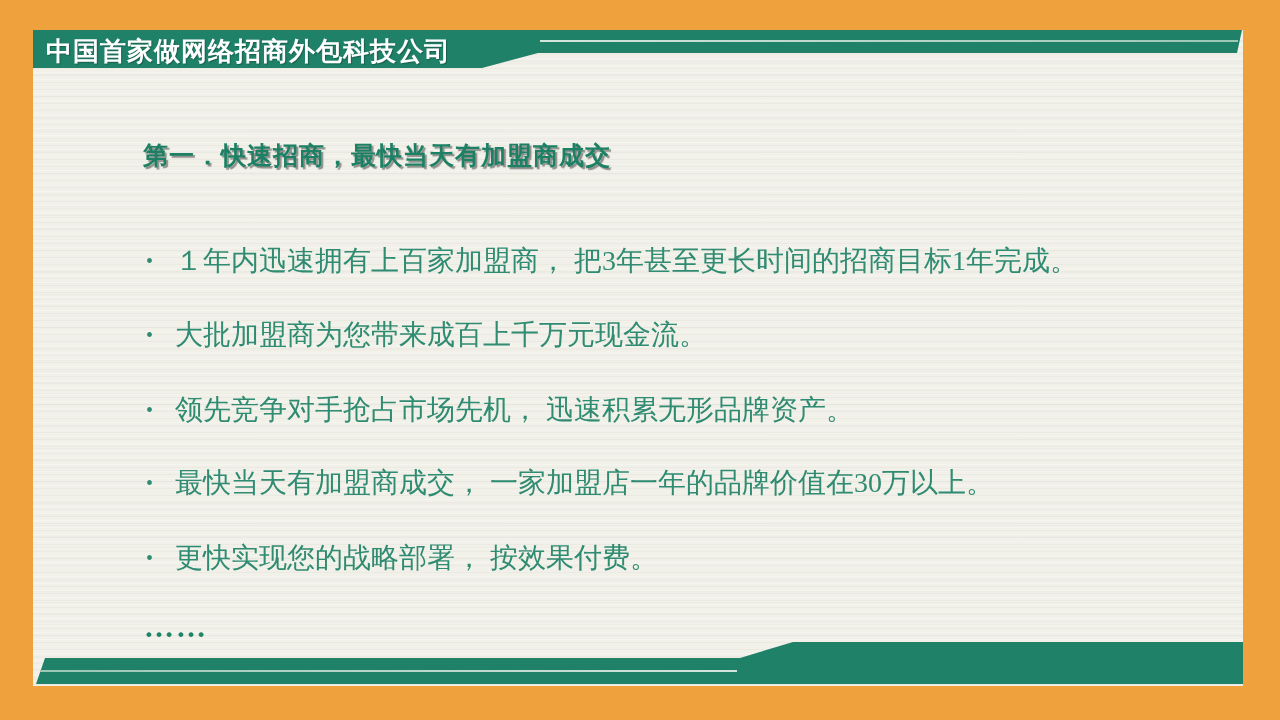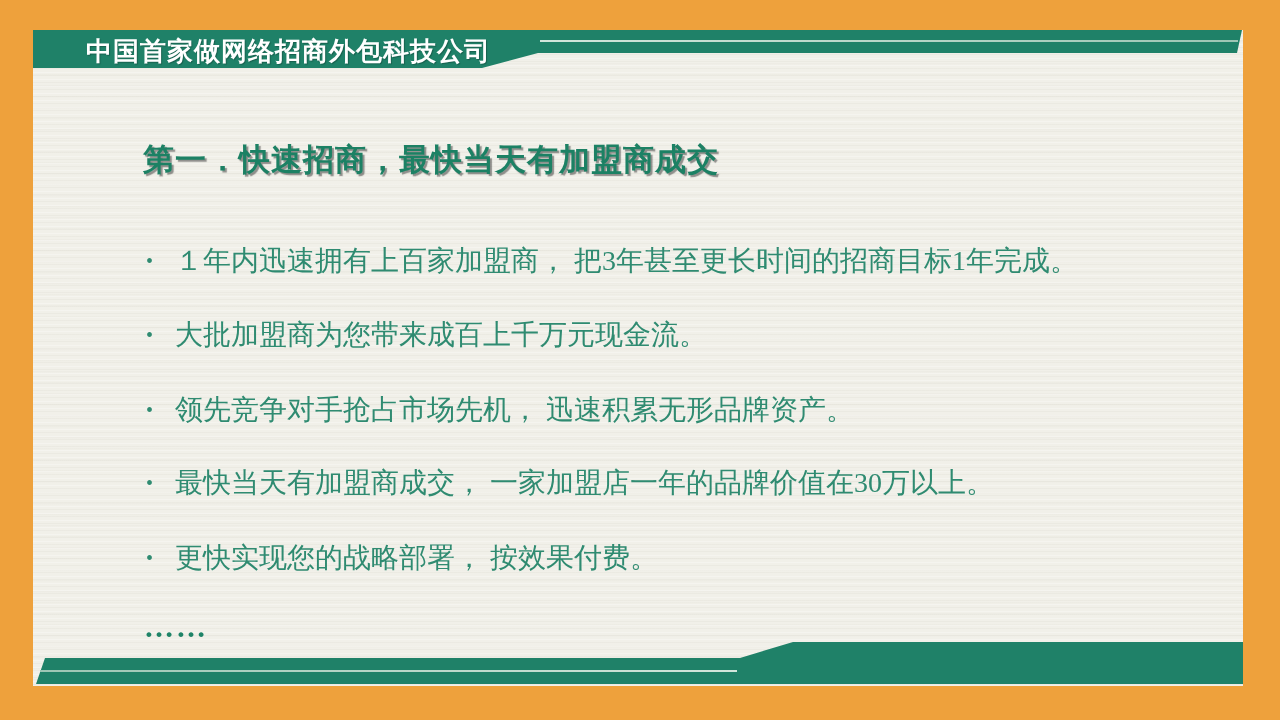--- a/index.html
+++ b/index.html
@@ -57,29 +57,28 @@
   .header-title {
     position: absolute;
     left: 46px;
     top: 34px;
     color: #FFFFFF;
     font-size: 26px;
     font-weight: bold;
     letter-spacing: 1px;
     white-space: nowrap;
     text-shadow: 1px 1px 1px rgba(0,0,0,0.25);
-    margin-left: 40px;
   }
   
   .slide-title {
     position: absolute;
     left: 143px;
     top: 139px;
     color: #1C8164;
-    font-size: 31px;
+    font-size: 25px;
     font-weight: bold;
     letter-spacing: 1px;
     white-space: nowrap;
     text-shadow: 2px 2px 1px rgba(45,45,45,0.5);
   }
   
   .bullet-row {
     position: absolute;
     left: 146px;
     display: flex;

